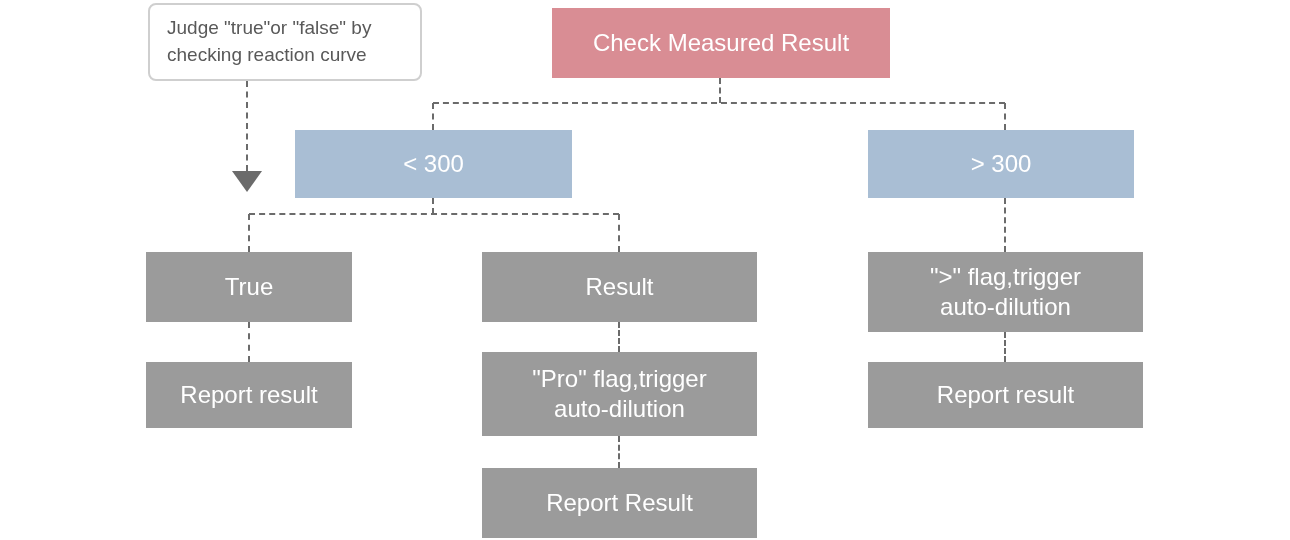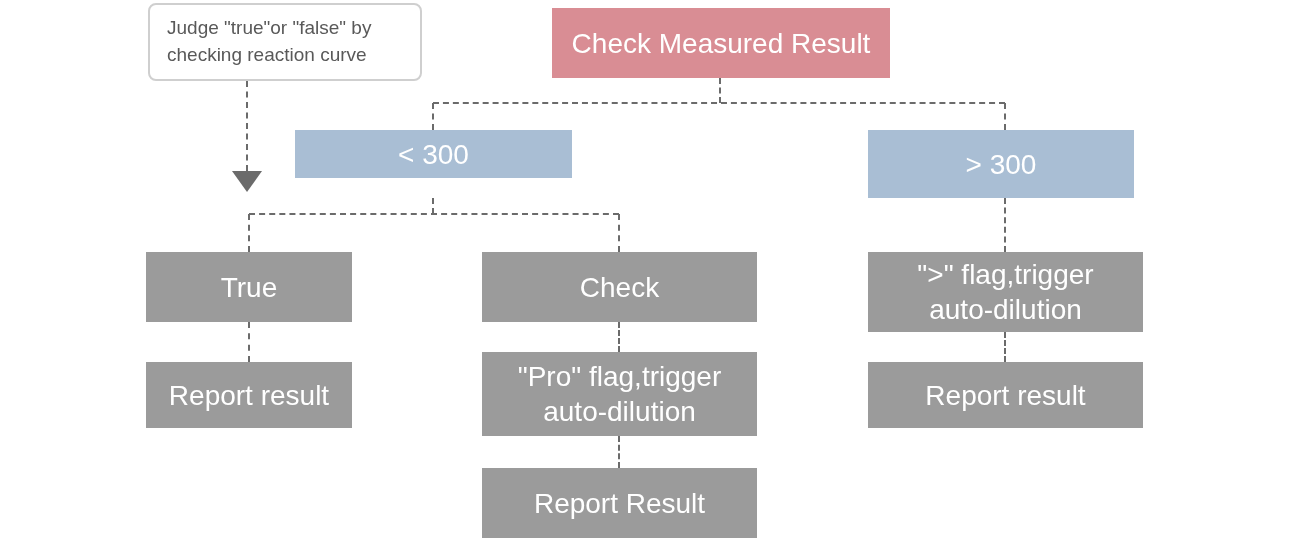--- a/index.html
+++ b/index.html
@@ -8,21 +8,21 @@
     position:relative;
     width:1290px;height:540px;
     background:#ffffff;
     overflow:hidden;
   }
   .node{
     position:absolute;
     display:flex;align-items:center;justify-content:center;
     text-align:center;
     color:#ffffff;
-    font-size:28px;
+    font-size:24px;
     line-height:1.25;
     white-space:pre-line;
     box-sizing:border-box;
   }
   .root{background:var(--root_bg);}
   .branch{background:var(--branch_bg);}
   .gray{background:var(--node_bg);text-align:center;}
   .note{
     background:#ffffff;
     border:2px solid var(--note_border);
@@ -75,27 +75,27 @@
   <div class="vline" style="left:1004px;top:332px;height:30px"></div>
 
   <div class="vline" style="left:246px;top:81px;height:90px"></div>
   <div class="arrowhead" style="left:232px;top:171px"></div>
 
   <div class="node note" style="left:148px;top:3px;width:274px;height:78px">Judge "true"or "false" by
 checking reaction curve</div>
 
   <div class="node root" style="left:552px;top:8px;width:338px;height:70px">Check Measured Result</div>
 
-  <div class="node branch" style="left:295px;top:130px;width:277px;height:48px">&lt; 300</div>
+  <div class="node branch" style="left:295px;top:130px;width:277px;height:68px">&lt; 300</div>
 
   <div class="node branch" style="left:868px;top:130px;width:266px;height:68px">&gt; 300</div>
 
   <div class="node gray" style="left:146px;top:252px;width:206px;height:70px">True</div>
 
-  <div class="node gray" style="left:482px;top:252px;width:275px;height:70px">Check</div>
+  <div class="node gray" style="left:482px;top:252px;width:275px;height:70px">Result</div>
 
   <div class="node gray" style="left:868px;top:252px;width:275px;height:80px">"&gt;" flag,trigger
 auto-dilution</div>
 
   <div class="node gray" style="left:146px;top:362px;width:206px;height:66px">Report result</div>
 
   <div class="node gray" style="left:482px;top:352px;width:275px;height:84px">"Pro" flag,trigger
 auto-dilution</div>
 
   <div class="node gray" style="left:868px;top:362px;width:275px;height:66px">Report result</div>

